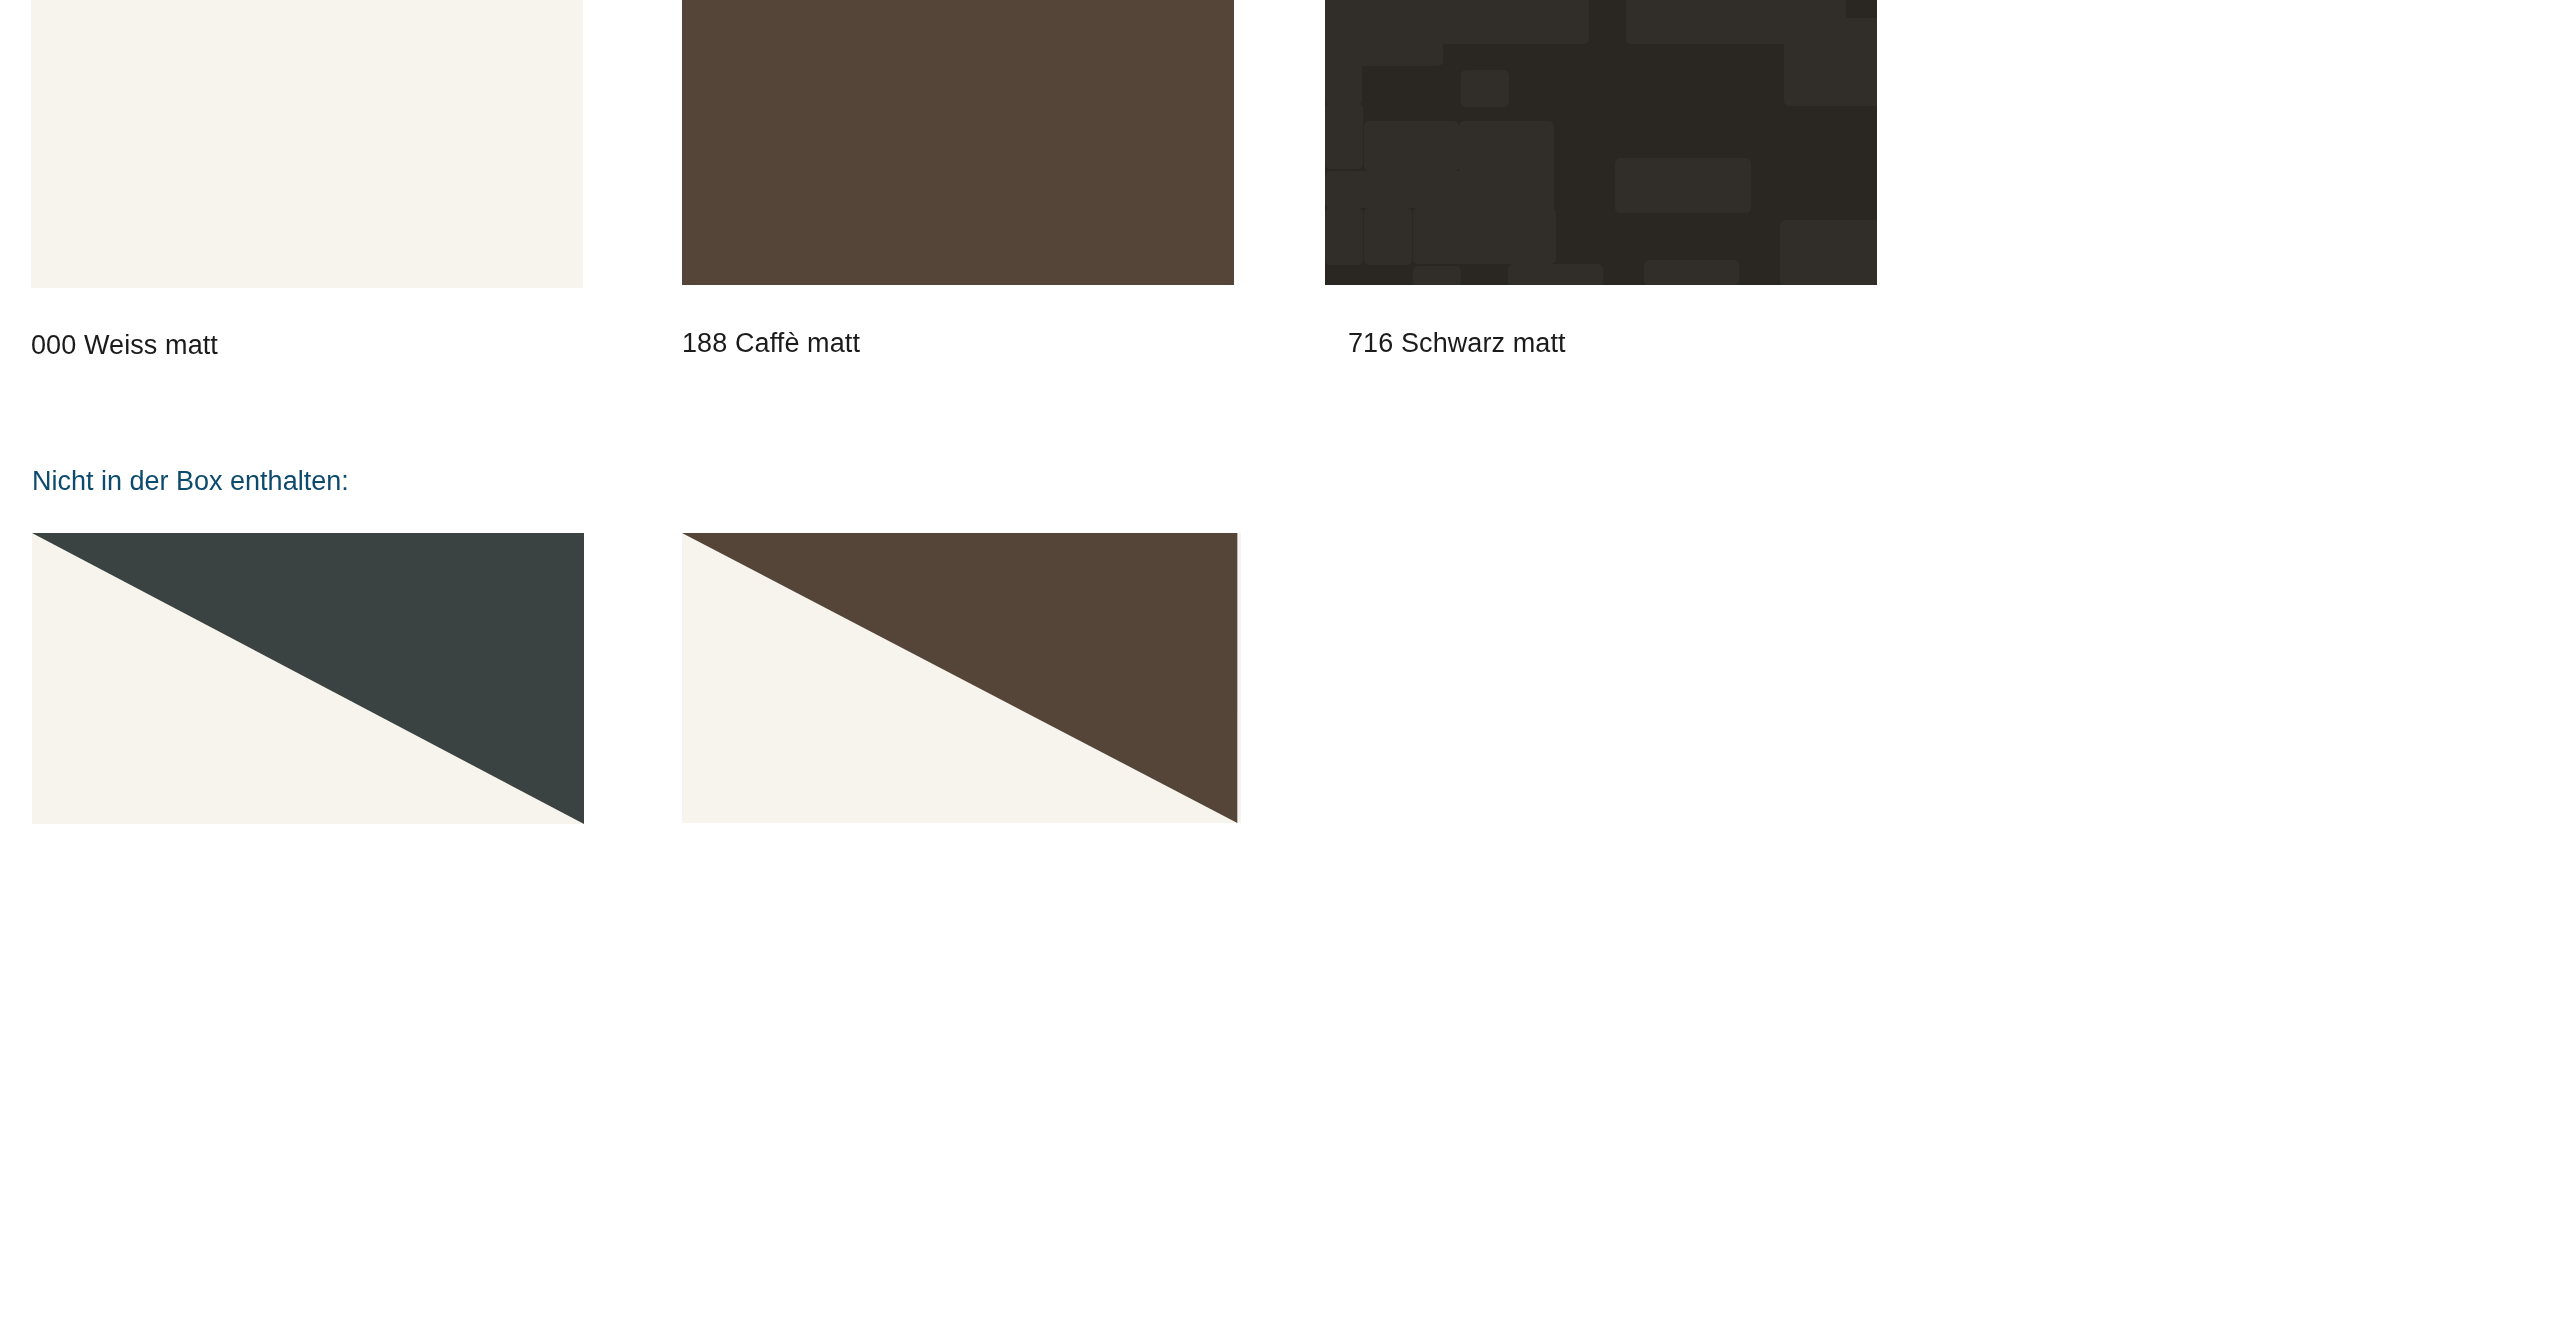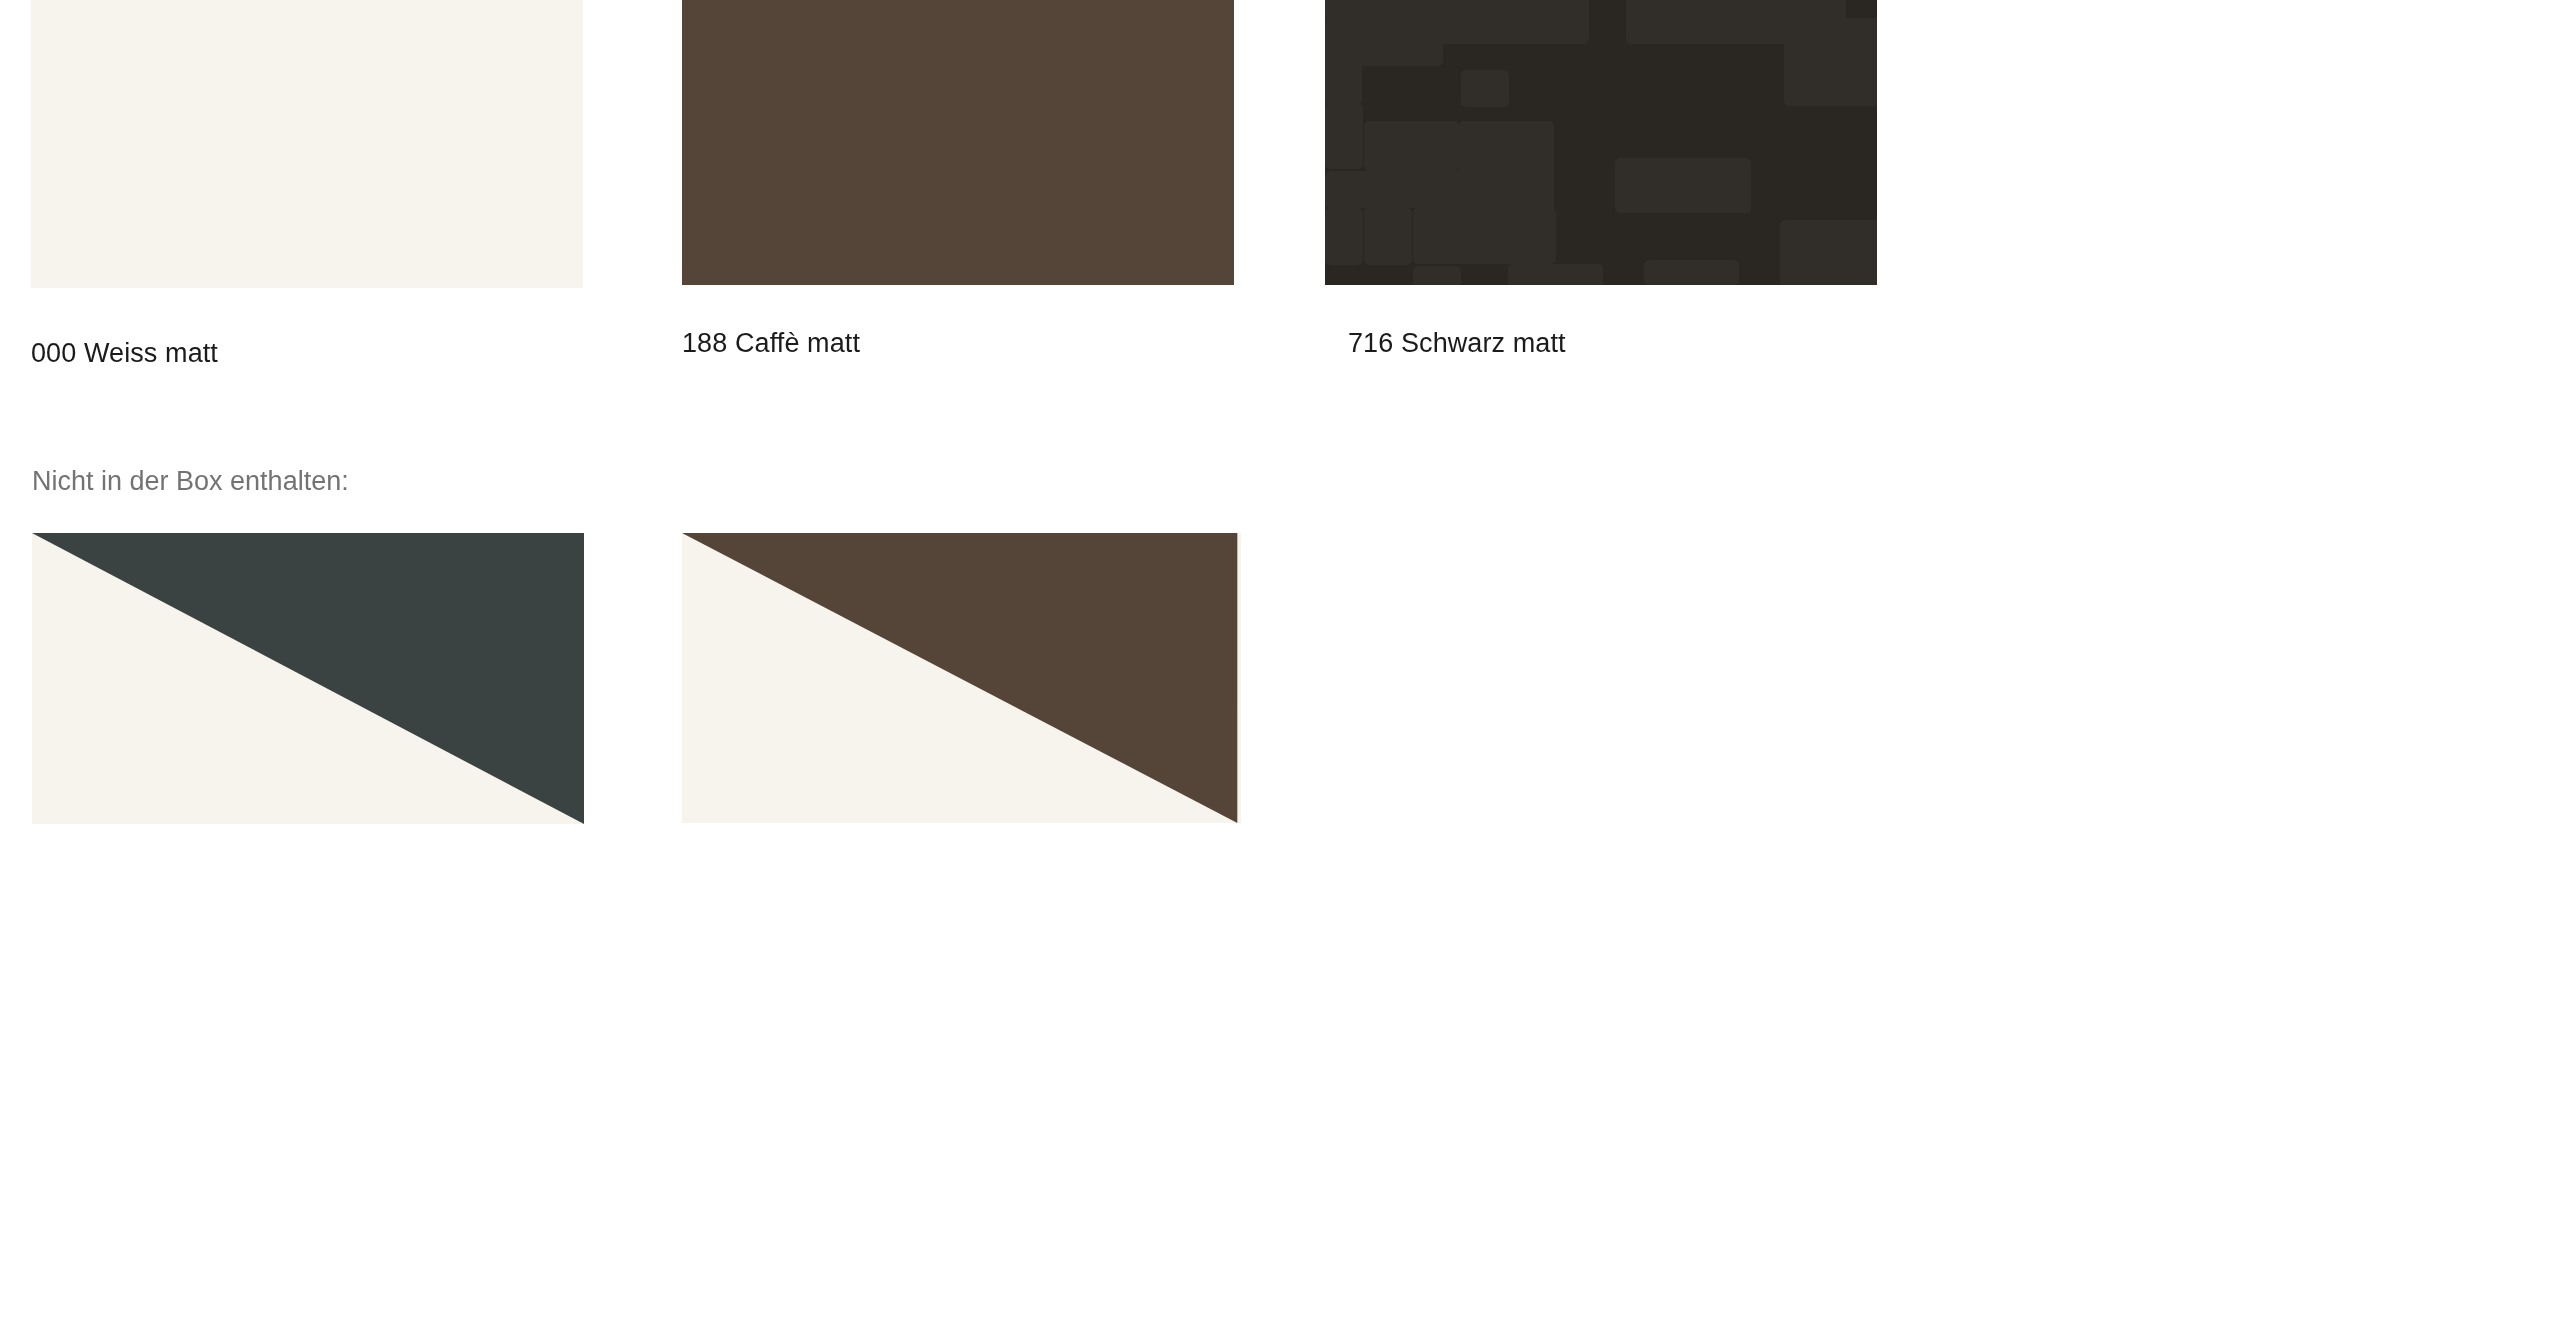--- a/index.html
+++ b/index.html
@@ -41,21 +41,21 @@
     color: #1b1b1b;
     font-size: 27px;
     font-weight: 300;
     letter-spacing: 0.1px;
     line-height: 1;
   }
 
   
   #cell-000 { left: 31px;  top: 0; }
   #cell-000 .swatch { width: 552px; height: 288px; background: #f7f4ee; }
-  #cell-000 .swatch-label { top: 340px; }
+  #cell-000 .swatch-label { top: 332px; }
 
   #cell-188 { left: 682px; top: 0; }
   #cell-188 .swatch { width: 552px; height: 285px; background: #554539; }
   #cell-188 .swatch-label { top: 330px; text-align: center; }
 
   #cell-716 { left: 1325px; top: 0; }
   #cell-716 .swatch { width: 552px; height: 285px; background: #2a2722; }
   #cell-716 .swatch-label { top: 330px; margin-left: 23px; }
 
   
@@ -64,21 +64,21 @@
     background: #312d28;
     border-radius: 5.1px;
   }
 
   
   #section-heading {
     position: absolute;
     left: 32px;
     top: 468px;
     white-space: nowrap;
-    color: #737373;
+    color: #0c4a6e;
     font-size: 27px;
     font-weight: 300;
     line-height: 1;
   }
 
   
   #cell-065 { left: 32px;  top: 533px; }
   #cell-065 .swatch { width: 552px; height: 291px; }
 
   #cell-166 { left: 682px; top: 533px; }

